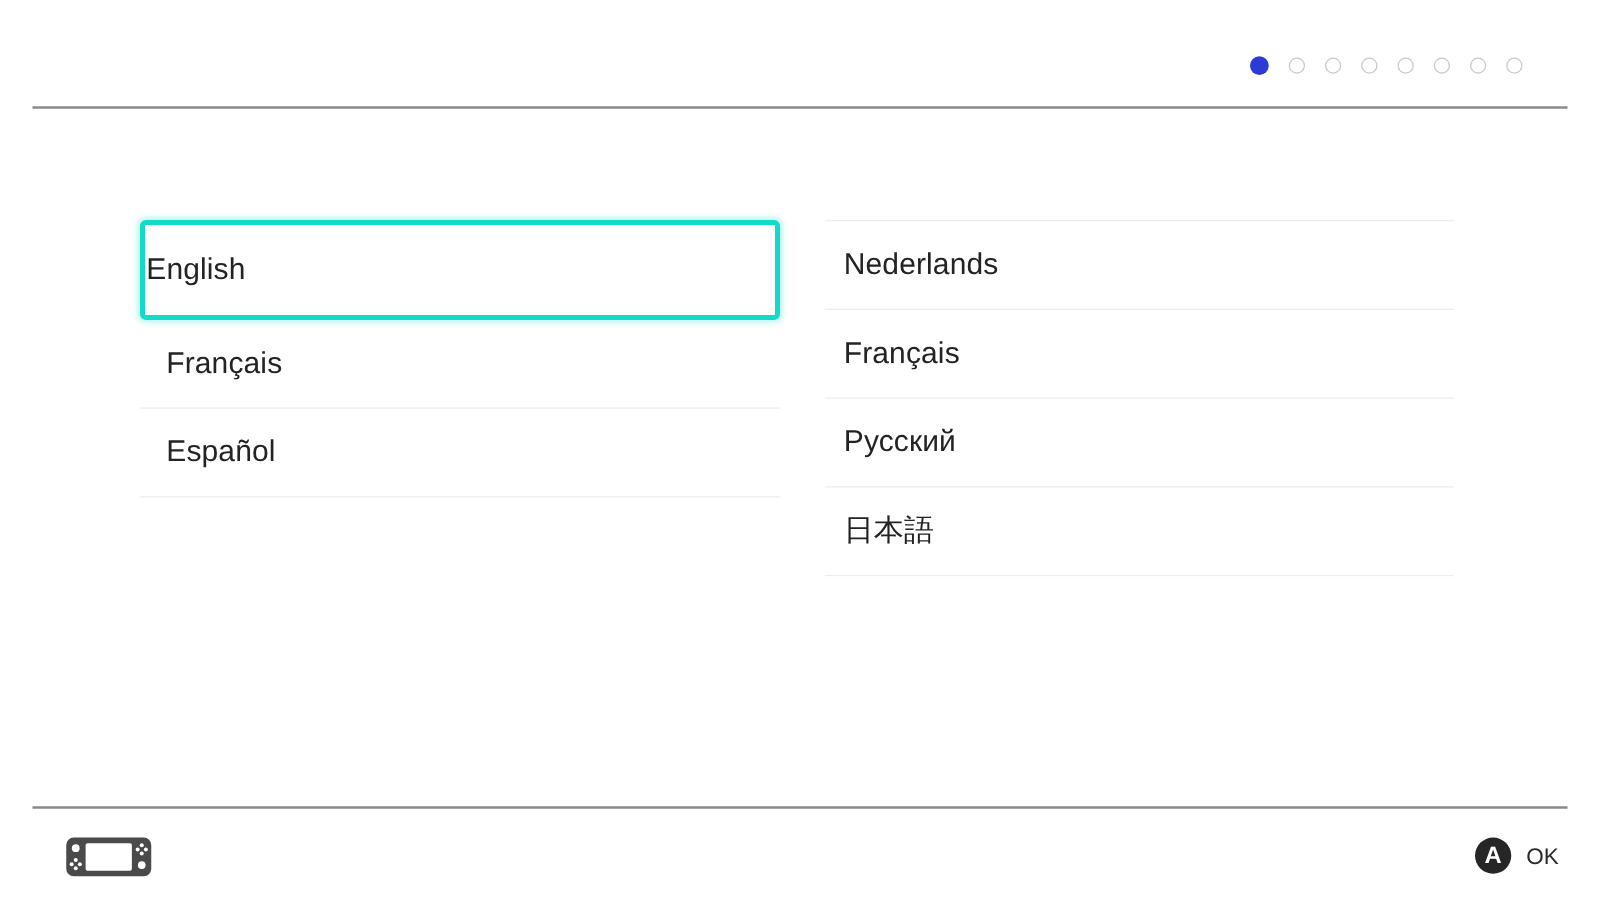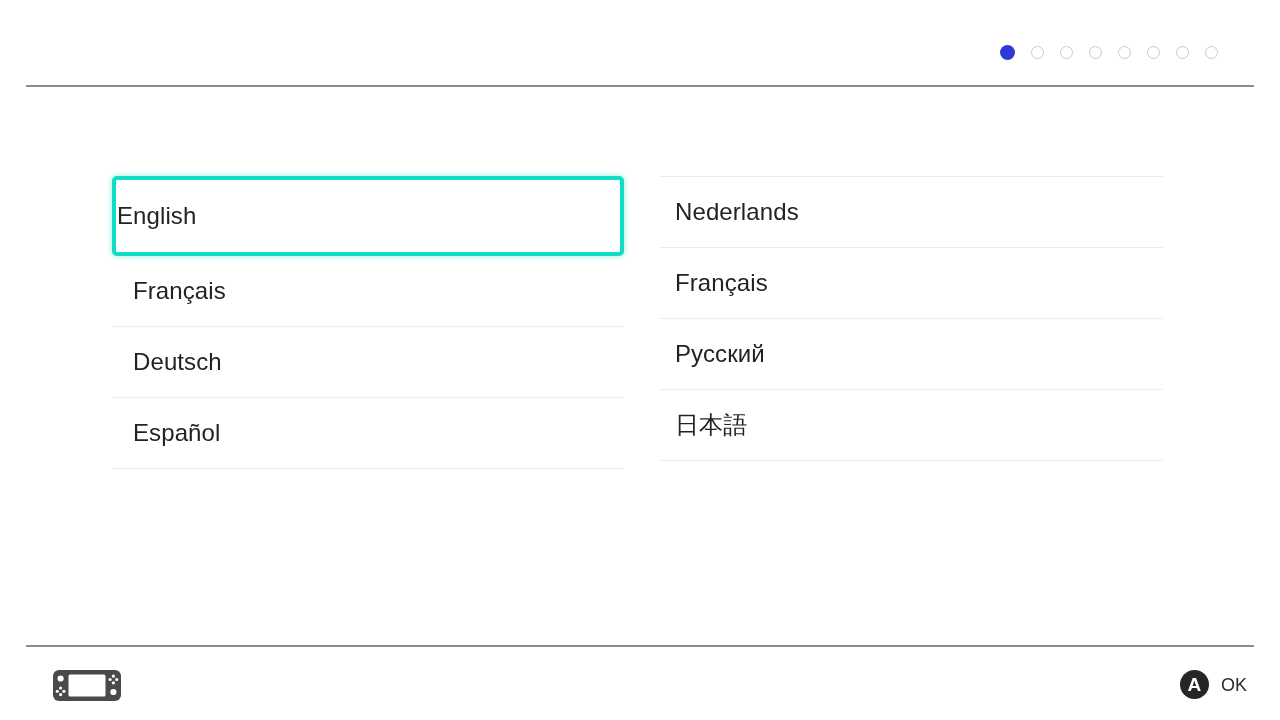--- a/index.html
+++ b/index.html
@@ -168,23 +168,20 @@
 
 <div class="columns">
 
   <div class="col col-left">
     <div class="lang-row selected">
       <span class="lang-label">English</span>
     </div>
     <div class="rows-after-selected">
       <div class="lang-row">
         <span class="lang-label">Français</span>
-      </div>
-      <div class="lang-row">
-        <span class="lang-label">Deutsch</span>
       </div>
       <div class="lang-row">
         <span class="lang-label">Español</span>
       </div>
     </div>
   </div>
 
   <div class="col col-right">
     <div class="rows-wrap">
       <div class="lang-row">

